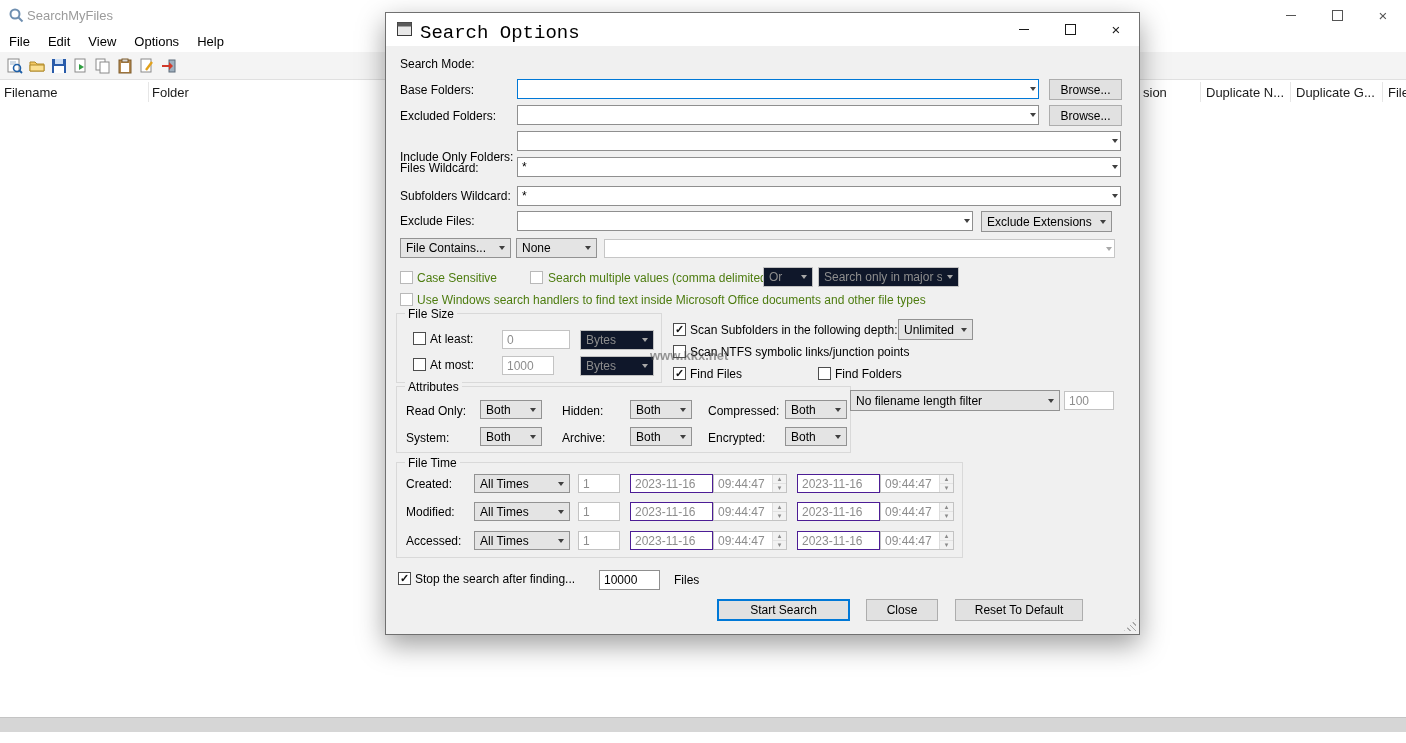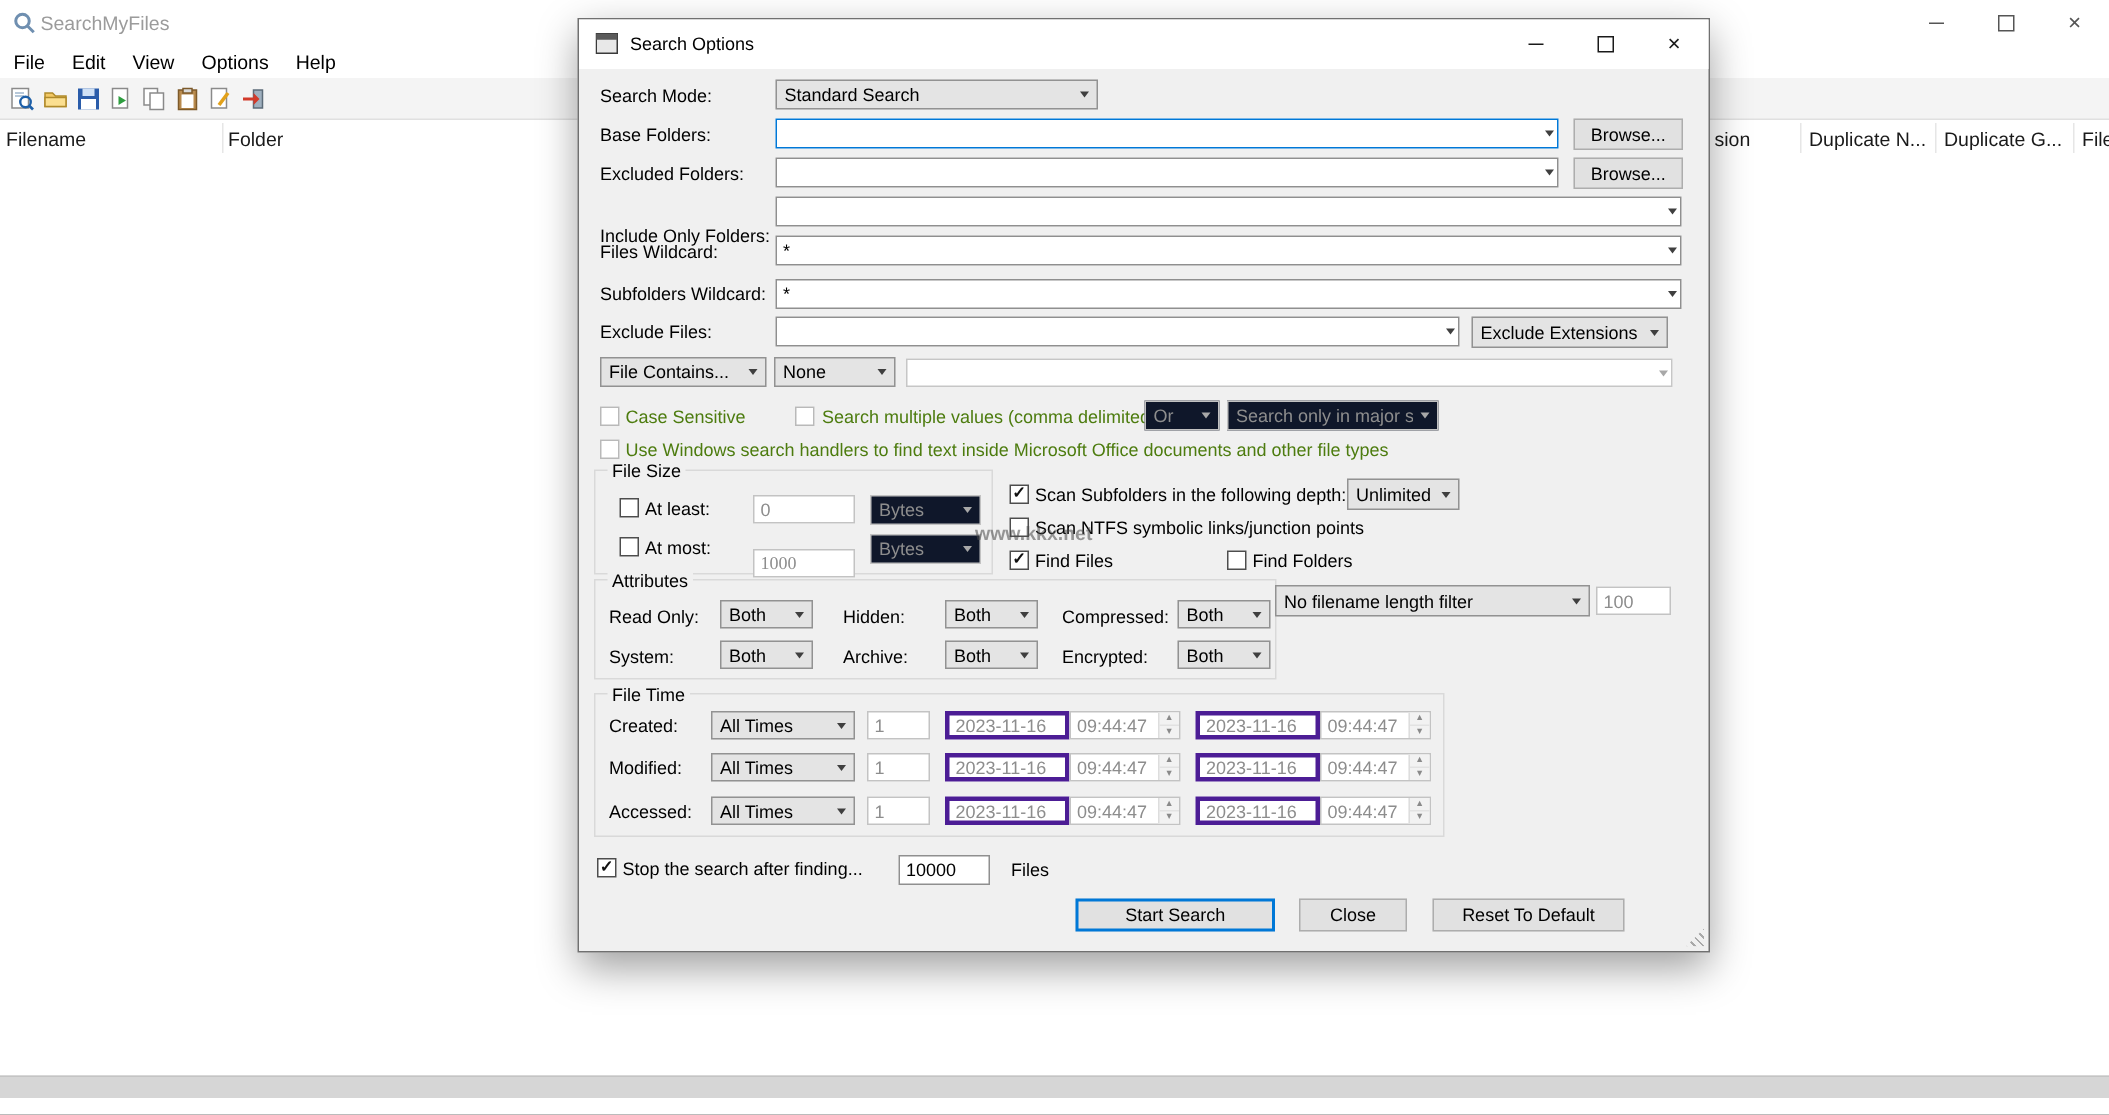--- a/index.html
+++ b/index.html
@@ -24,21 +24,21 @@
   .colsep{position:absolute;top:2px;height:20px;width:1px;background:#e6e6e6;}
   .content{position:absolute;left:0;top:104px;width:1406px;height:613px;background:#fff;}
   .hscroll{position:absolute;left:0;top:717px;width:1406px;height:14px;background:#d6d6d6;border-top:1px solid #c4c4c4;}
   .statusbar{position:absolute;left:0;top:731px;width:1406px;height:12px;background:#fff;border-top:1px solid #d9d9d9;}
   .status-link{position:absolute;left:1133px;top:2px;color:#1515c8;font-weight:bold;text-decoration:underline;font-size:12px;white-space:nowrap;}
 
   
   #dialog{position:absolute;left:385px;top:12px;width:755px;height:623px;background:#f0f0f0;
           border:1px solid #707070;box-sizing:border-box;box-shadow:0 10px 26px rgba(0,0,0,.38);}
   .dlg-titlebar{position:absolute;left:0;top:0;width:100%;height:33px;background:#fff;}
-  .dlg-title{position:absolute;left:34px;top:9px;font-size:12px;}
+  .dlg-title{position:absolute;left:34px;top:9px;font-size:19px;font-family:Liberation Mono, monospace;}
   .dlg-wbtns{position:absolute;right:0;top:0;height:33px;display:flex;}
   .dlg-wbtns .wbtn{color:#1a1a1a;}
 
   .lbl{position:absolute;white-space:nowrap;line-height:14px;}
   .lbl.dis{color:#4d7c0f;}
   .legend{position:absolute;top:-7px;left:8px;background:#f0f0f0;padding:0 3px;white-space:nowrap;}
   .groupbox{position:absolute;border:1px solid #d9d9d9;box-sizing:border-box;}
 
   .select{position:absolute;background:#e4e4e4;border:1px solid #929292;box-sizing:border-box;height:20px;
           display:flex;align-items:center;padding:0 5px;overflow:hidden;}
@@ -52,21 +52,21 @@
   .combo .tx{white-space:nowrap;overflow:hidden;flex:1;}
   .combo .az{width:15px;display:flex;justify-content:center;flex:none;}
   .combo.focus{border-color:#0078d7;}
   .combo.dis{border-color:#c6c6c6;}
   .combo.dis .chev{border-top-color:#a8a8a8;}
 
   .inputbox{position:absolute;border:1px solid #8f8f8f;background:#fff;box-sizing:border-box;height:19px;
             font:inherit;padding:1px 4px;color:#000;}
   .inputbox.dis{color:#8d8d8d;border-color:#c3c3c3;}
 
-  .datebox{position:absolute;border:3px solid #4c1d95;background:#fff;color:#8d8d8d;box-sizing:border-box;height:19px;
+  .datebox{position:absolute;border:1px solid #4c1d95;background:#fff;color:#8d8d8d;box-sizing:border-box;height:19px;
            display:flex;align-items:center;padding-left:4px;overflow:hidden;}
   .timebox{position:absolute;border:1px solid #c3c3c3;background:#fff;color:#8d8d8d;box-sizing:border-box;height:19px;
            display:flex;align-items:center;padding-left:4px;}
   .timebox .tx{flex:1;white-space:nowrap;overflow:hidden;}
   .spincol{width:13px;height:100%;border-left:1px solid #ddd;display:flex;flex-direction:column;flex:none;background:#f2f2f2;}
   .spincol span{flex:1;font-size:7px;line-height:8px;text-align:center;color:#8a8a8a;}
   .spincol span:first-child{border-bottom:1px solid #e2e2e2;}
 
   .cb{position:absolute;width:13px;height:13px;background:#fff;border:1px solid #4d4d4d;box-sizing:border-box;}
   .cb .mark{display:block;font-size:11px;line-height:10px;font-weight:bold;color:#111;text-align:center;}
@@ -206,24 +206,20 @@
         <span class="wbtn">
             <span class="ico-max"></span>
           </span>
         <span class="wbtn">
             <span class="ico-close">×</span>
           </span>
       </div>
     </div>
 
     <span class="lbl" style="left:14px;top:44px;">Search Mode:</span>
-    <div class="select" style="left:131px;top:40px;width:215px;">
-      <span class="tx">Standard Search</span>
-        <span class="chev"></span>
-    </div>
 
     <span class="lbl" style="left:14px;top:70px;">Base Folders:</span>
     <div class="combo focus" style="left:131px;top:66px;width:522px;">
       <span class="tx"></span>
         <span class="az">
           <span class="chev"></span>
         </span>
     </div>
     <button class="btn small" style="left:663px;top:66px;width:73px;">Browse...</button>
 
@@ -307,21 +303,21 @@
       <span class="legend">File Size</span>
       <span class="cb" style="left:16px;top:18px;"></span>
       <span class="lbl" style="left:33px;top:18px;">At least:</span>
       <input class="inputbox dis" style="left: 105px; top: 16px; width: 68px;" readonly="" value="0">
       <div class="select dis" style="left:183px;top:16px;width:74px;">
         <span class="tx">Bytes</span>
           <span class="chev"></span>
       </div>
       <span class="cb" style="left:16px;top:44px;"></span>
       <span class="lbl" style="left:33px;top:44px;">At most:</span>
-      <input class="inputbox dis" style="left: 105px; top: 52px; width: 68px; font-family: Liberation Serif, serif;" readonly="" value="1000">
+      <input class="inputbox dis" style="left: 105px; top: 42px; width: 52px;" readonly="" value="1000">
       <div class="select dis" style="left:183px;top:42px;width:74px;">
         <span class="tx">Bytes</span>
           <span class="chev"></span>
       </div>
     </div>
 
     <span class="cb" style="left:287px;top:310px;">
         <span class="mark">✓</span>
       </span>
     <span class="lbl" style="left:304px;top:310px;">Scan Subfolders in the following depth:</span>

